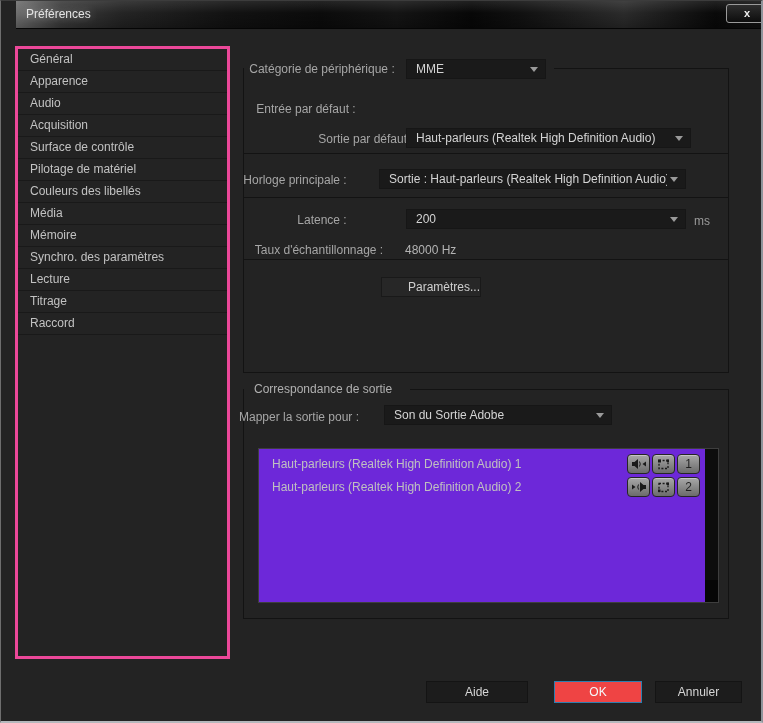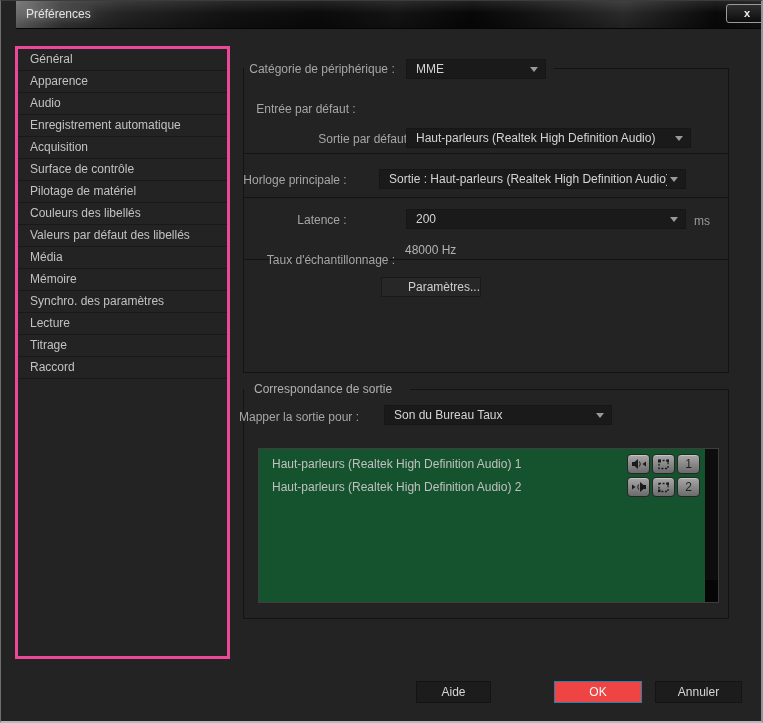--- a/index.html
+++ b/index.html
@@ -52,21 +52,21 @@
   .groupbox{position:absolute;box-sizing:border-box;
     border-left:1px solid #131313;border-right:1px solid #131313;border-bottom:1px solid #131313;}
   .seg,.sep{position:absolute;height:1px;background:#131313;}
   .btn-dark{
     position:absolute;box-sizing:border-box;background:#272727;border:1px solid #191919;
     color:#cfcfcf;font-size:12px;text-align:center;cursor:default;font-family:"Liberation Sans",sans-serif;
   }
   
   .listbox{
     position:absolute;left:257px;top:447px;width:461px;height:155px;box-sizing:border-box;
-    background:#14532d;border:1px solid #3e3e3e;
+    background:#6d28d9;border:1px solid #3e3e3e;
   }
   .lb-scroll{position:absolute;top:0;right:0;width:13px;height:100%;background:#0d0d0d;}
   .lb-scroll .thumb{position:absolute;left:0;bottom:0;width:100%;height:22px;background:#060606;}
   .lb-row{position:absolute;left:0;height:23px;width:100%;}
   .lb-row .rowtext{position:absolute;left:13px;top:4px;font-size:12px;color:#c0c0c0;white-space:nowrap;}
   .chan-btns{position:absolute;right:18px;top:1px;display:flex;gap:2px;}
   .chan-btn{
     width:23px;height:20px;box-sizing:border-box;border:1px solid #262626;border-radius:4px;
     background:linear-gradient(#a8a8a8,#6b6b6b);
     box-shadow:inset 0 1px 0 rgba(255,255,255,.35);
@@ -90,26 +90,24 @@
     <div class="title-text">Préférences</div>
     <div class="close-btn">
       <span>x</span>
     </div>
   </div>
 
   <div class="sidebar">
     <div class="side-item">Général</div>
     <div class="side-item">Apparence</div>
     <div class="side-item">Audio</div>
-    <div class="side-item">Enregistrement automatique</div>
     <div class="side-item">Acquisition</div>
     <div class="side-item">Surface de contrôle</div>
     <div class="side-item">Pilotage de matériel</div>
     <div class="side-item">Couleurs des libellés</div>
-    <div class="side-item">Valeurs par défaut des libellés</div>
     <div class="side-item">Média</div>
     <div class="side-item">Mémoire</div>
     <div class="side-item">Synchro. des paramètres</div>
     <div class="side-item">Lecture</div>
     <div class="side-item">Titrage</div>
     <div class="side-item">Raccord</div>
   </div>
 
   <div class="groupbox" style="left:242px;top:67px;width:486px;height:305px;">
     <div class="seg" style="left:310px;right:0;top:0;"></div>
@@ -138,33 +136,33 @@
     <span class="dd-arrow"></span>
   </div>
 
   <div class="flabel" style="left:242px;top:212px;width:158px;">Latence :</div>
   <div class="dropdown" style="left:405px;top:208px;width:280px;">
     <span class="dd-text">200</span>
     <span class="dd-arrow"></span>
   </div>
   <div class="fvalue" style="left:693px;top:213px;color:#9a9a9a;">ms</div>
 
-  <div class="flabel" style="left:242px;top:252px;width:152px;padding-left:12px;">Taux d'échantillonnage :</div>
+  <div class="flabel" style="left:242px;top:242px;width:152px;">Taux d'échantillonnage :</div>
   <div class="fvalue" style="left:404px;top:242px;">48000 Hz</div>
 
   <div class="btn-dark" style="left:380px;top:276px;width:100px;height:20px;line-height:19px;text-align:right;">Paramètres...</div>
 
   <div class="groupbox" style="left:242px;top:388px;width:486px;height:230px;">
     <div class="seg" style="left:166px;right:0;top:0;"></div>
   </div>
   <div class="fvalue" style="left:253px;top:381px;color:#b0b0b0;">Correspondance de sortie</div>
 
   <div class="flabel" style="left:218px;top:409px;width:160px;">Mapper la sortie pour :</div>
   <div class="dropdown" style="left:383px;top:404px;width:228px;">
-    <span class="dd-text">Son du Bureau Taux</span>
+    <span class="dd-text">Son du Sortie Adobe</span>
     <span class="dd-arrow"></span>
   </div>
 
   <div class="listbox">
     <div class="lb-row" style="top:4px;">
       <span class="rowtext">Haut-parleurs (Realtek High Definition Audio) 1</span>
       <div class="chan-btns">
         <div class="chan-btn">
           <svg width="16" height="12" viewBox="0 0 16 12">
             <path d="M1 4 L3.5 4 L7 1 L7 11 L3.5 8 L1 8 Z" fill="#1a1a1a"></path>
@@ -204,17 +202,17 @@
         <div class="chan-btn">
           <span>2</span>
         </div>
       </div>
     </div>
     <div class="lb-scroll">
       <div class="thumb"></div>
     </div>
   </div>
 
-  <div class="footer-btn footer-dark" style="left:415px;width:75px;">Aide</div>
+  <div class="footer-btn footer-dark" style="left:425px;width:102px;">Aide</div>
   <div class="footer-btn footer-blue" style="left:553px;width:88px;">OK</div>
   <div class="footer-btn footer-dark" style="left:654px;width:87px;">Annuler</div>
 
 </div>
 
 </body></html>

